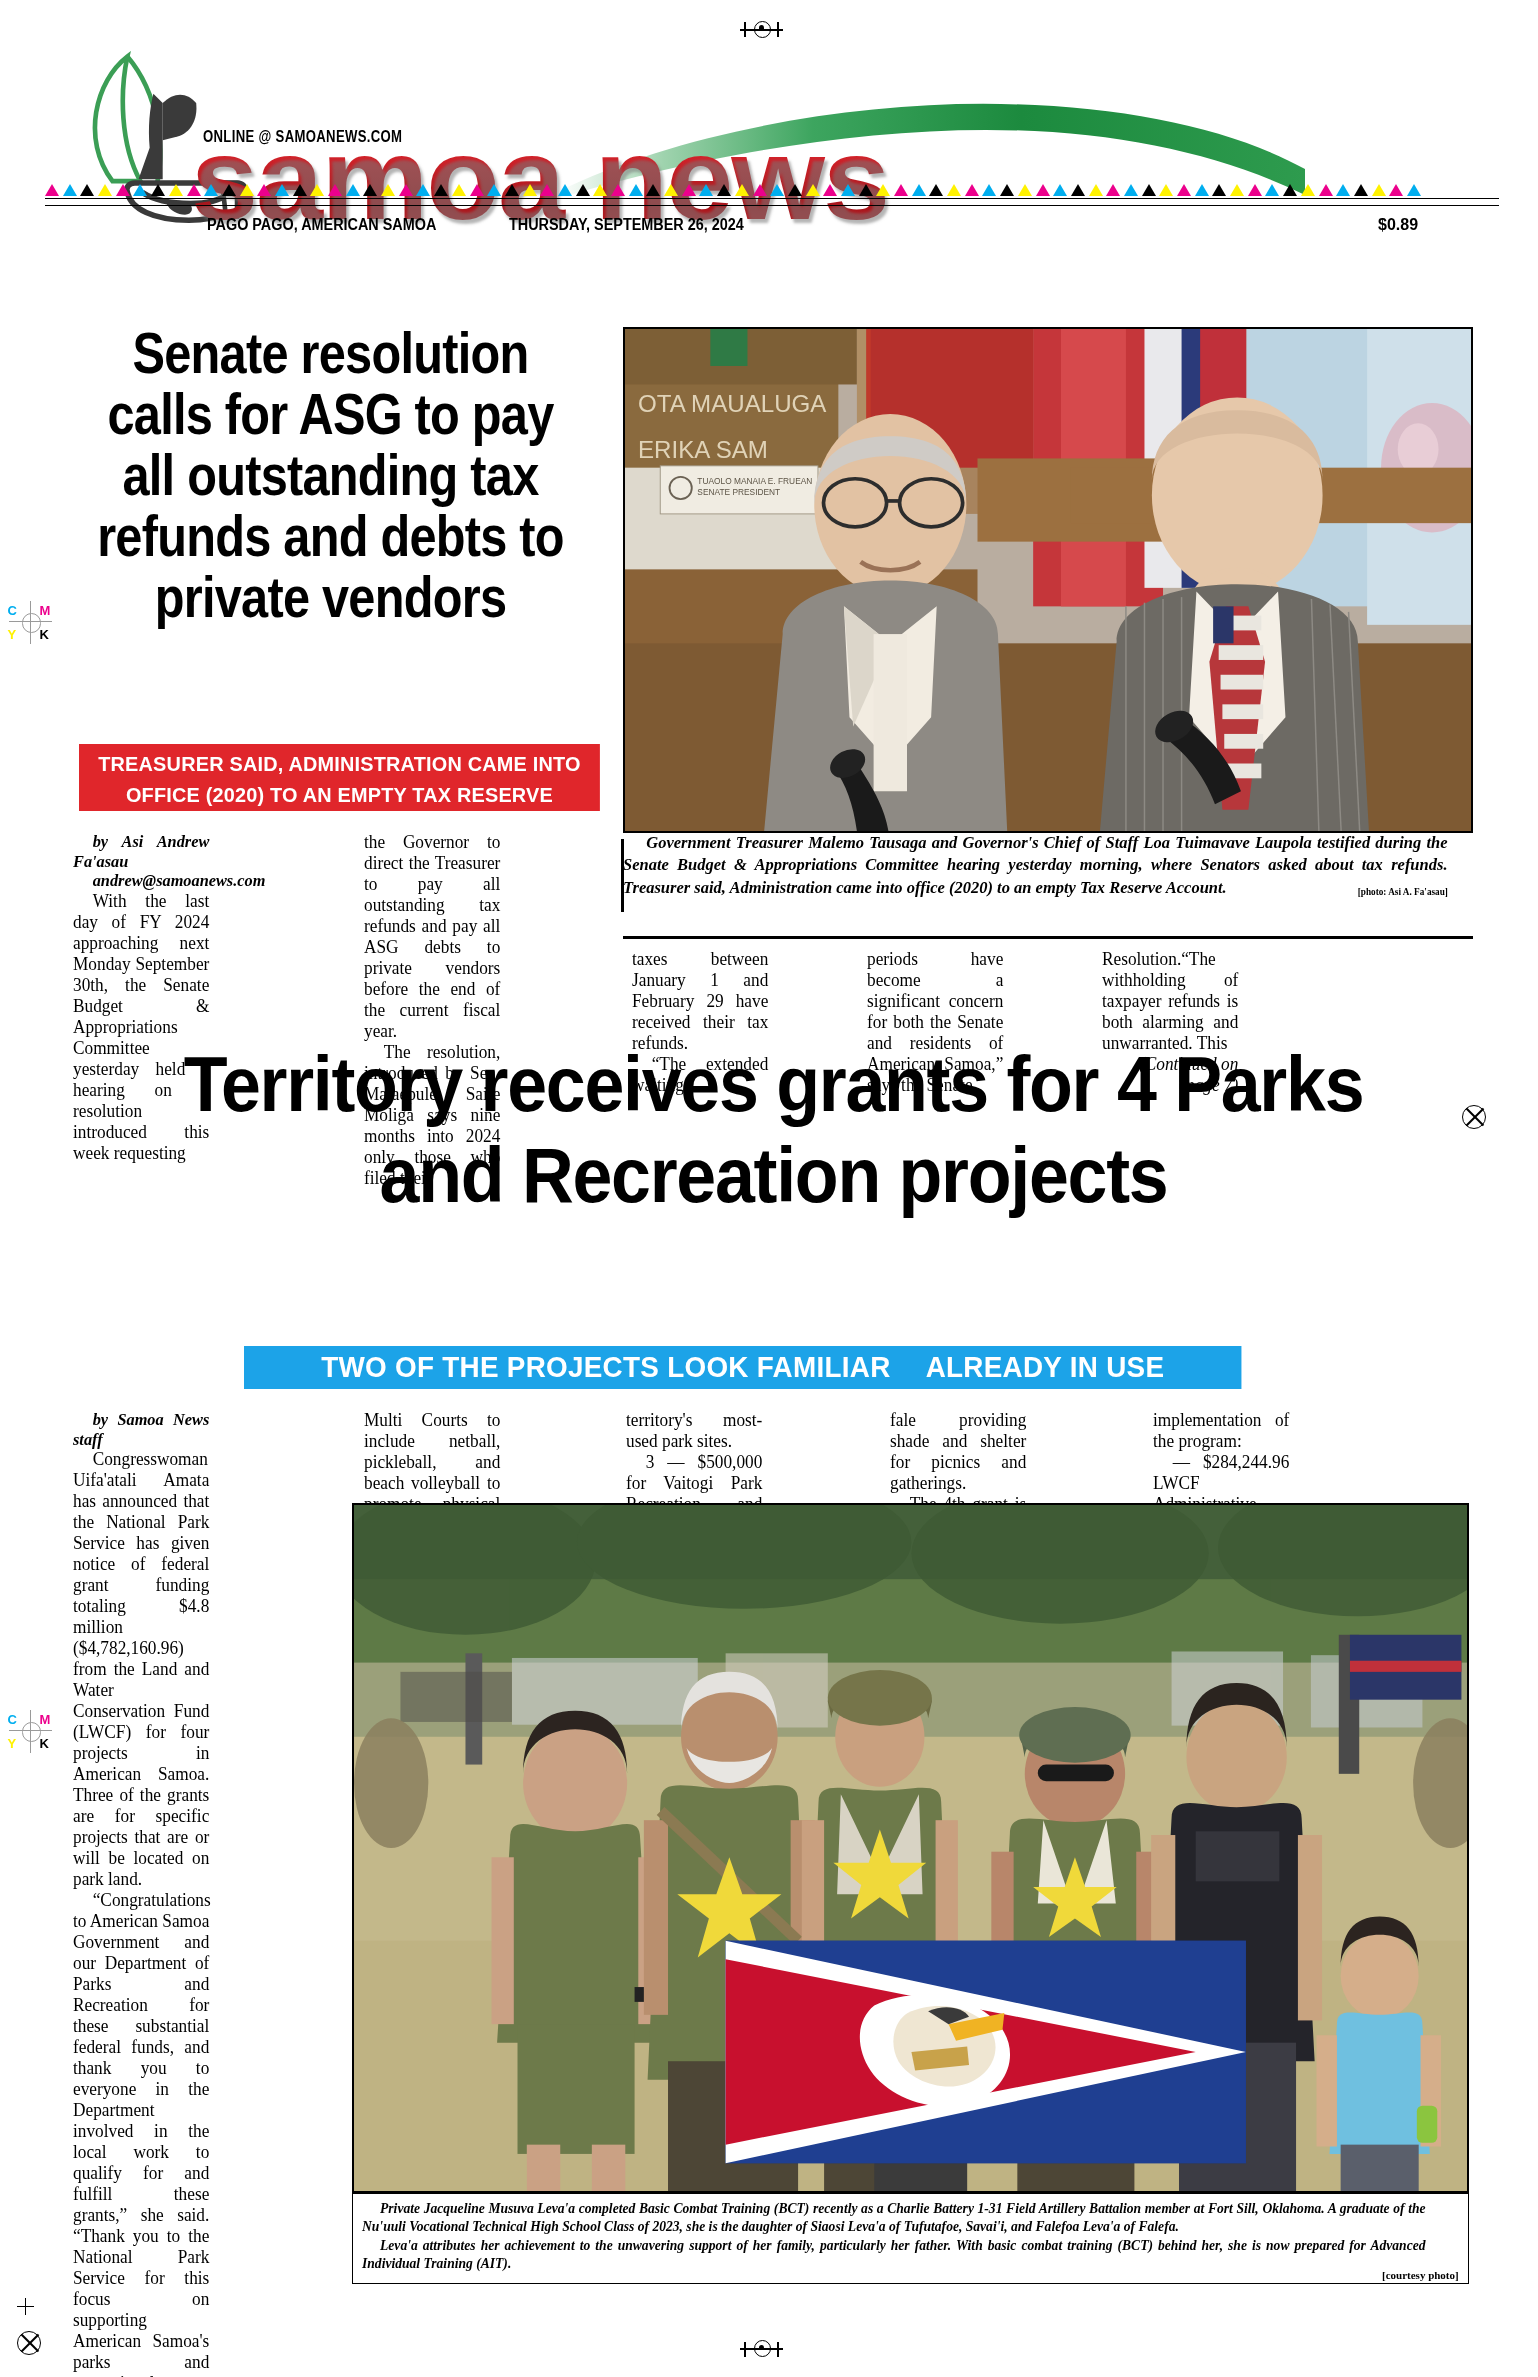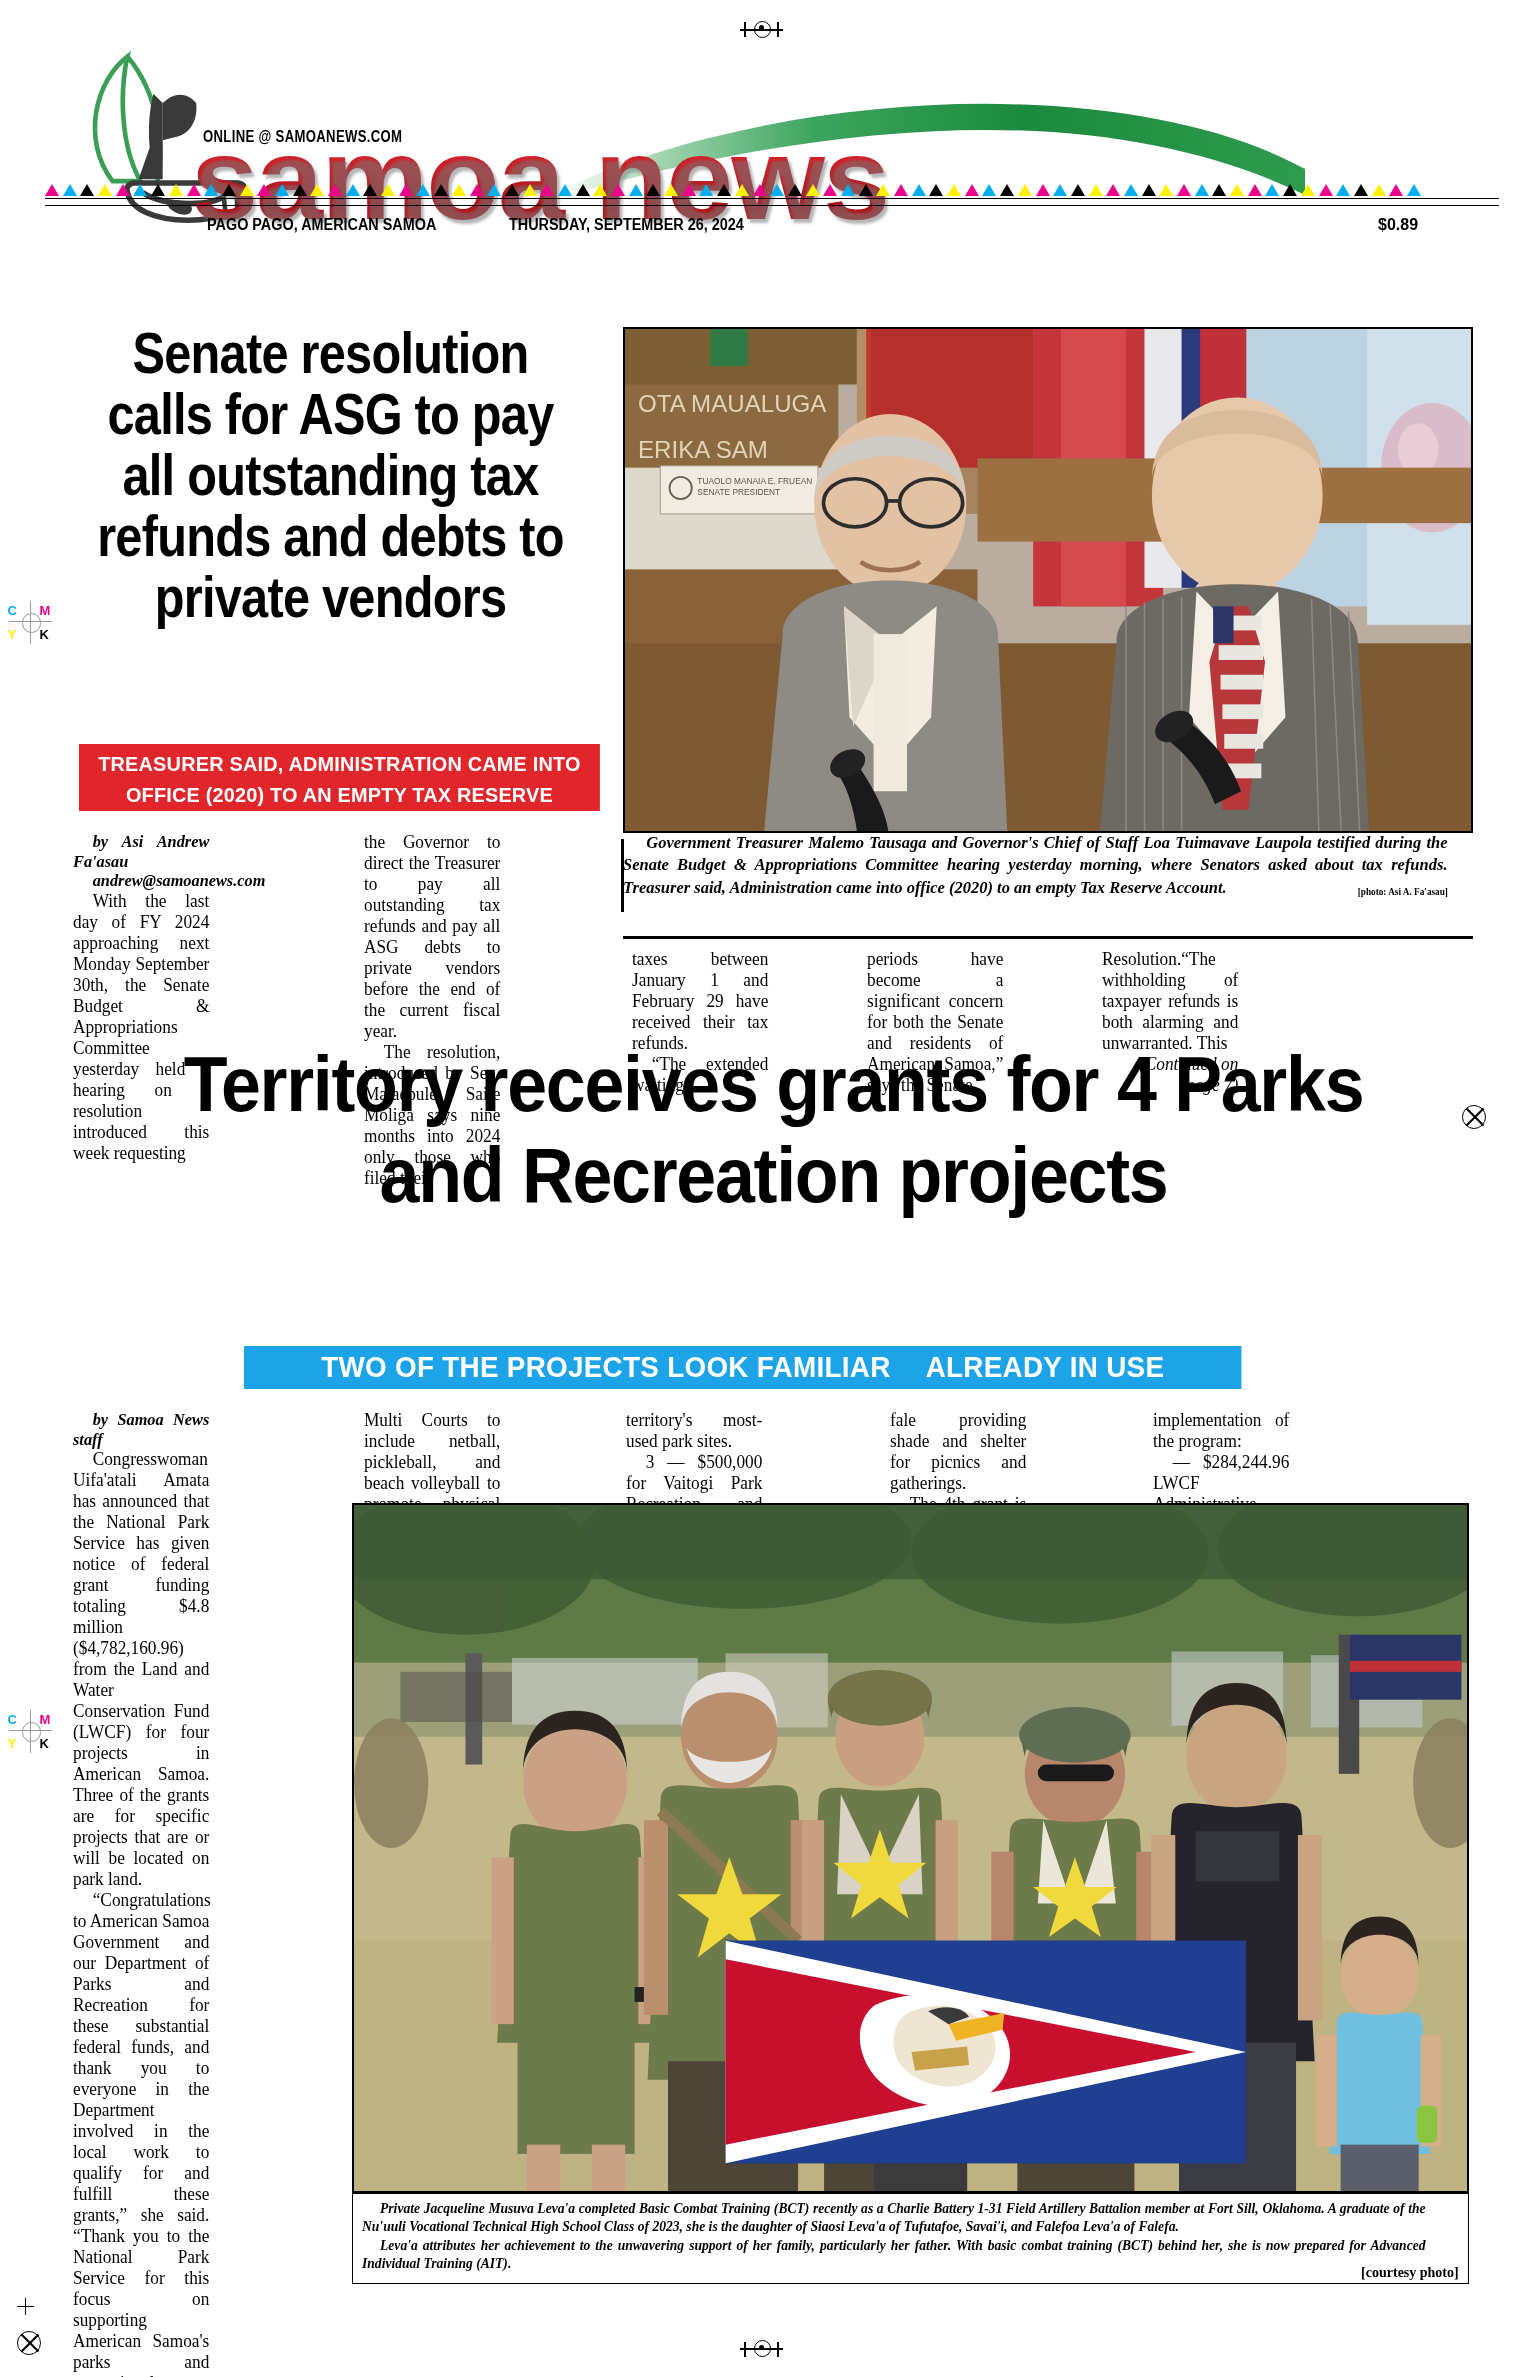--- a/index.html
+++ b/index.html
@@ -395,21 +395,21 @@
     line-height: 18.6px;
     text-align: justify;
     color: #000;
     transform: scaleX(0.97);
     transform-origin: left top;
   }
   #photo2-caption p { margin: 0; text-indent: 18.6px; }
   #photo2-credit {
     position: absolute;
     right: 9.3px; bottom: 1.9px;
-    font-size: 14px;
+    font-size: 11px;
     font-style: normal;
     font-weight: bold;
   }
 </style>
 </head>
 <body>
 
 <div class="reg-target" style="left:740px; top:20.5px;">
   <div class="bar"></div>
   <div class="vtick" style="left:3.7px;"></div>

